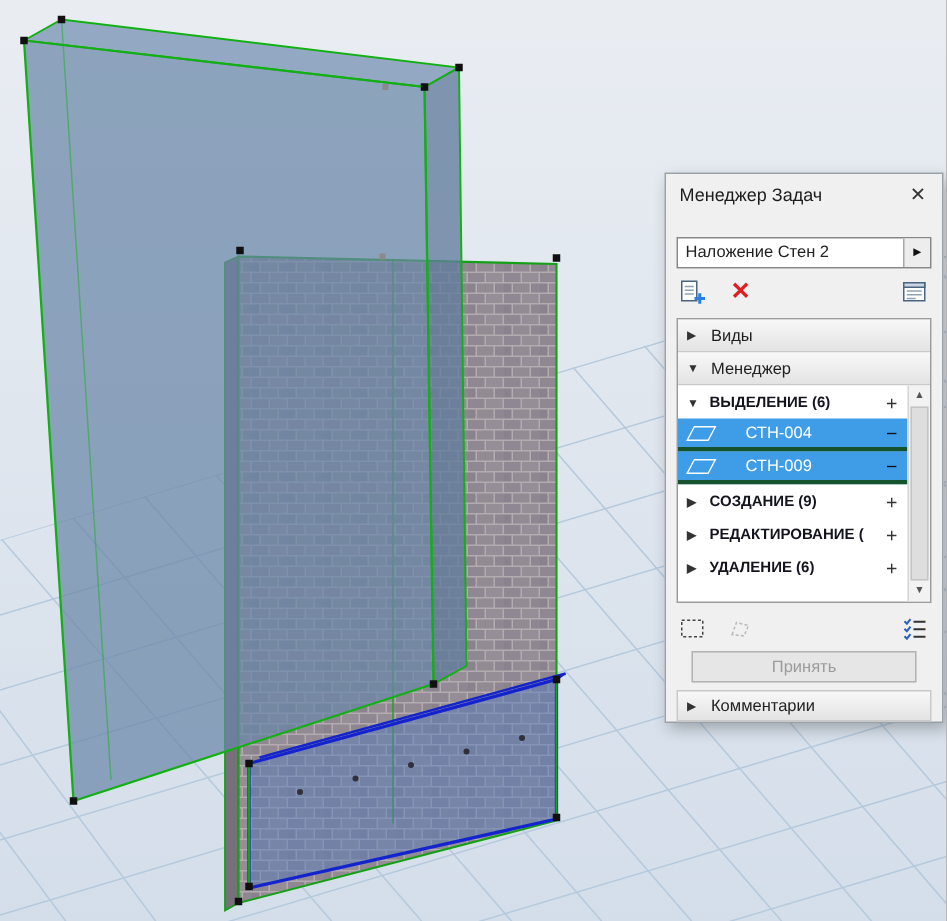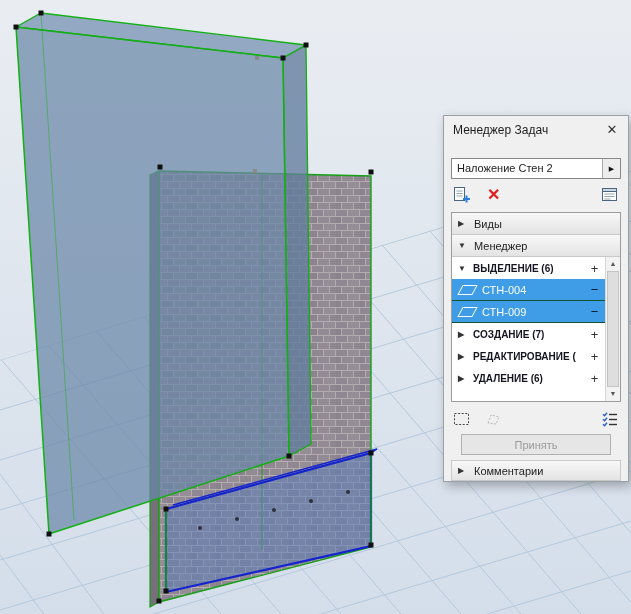--- a/index.html
+++ b/index.html
@@ -36,21 +36,21 @@
     border:1px solid #9c9c9c; box-sizing:border-box; overflow:hidden; }
   .sect-row { height:21px; border-bottom:1px solid #c9c9c9;
     background:linear-gradient(#f8f8f8,#e3e3e3); display:flex; align-items:center; padding:0 6px; gap:6px; cursor:pointer; }
   .arrow { font-size:8px; color:#333; width:10px; flex:0 0 auto; }
   .rows { position:absolute; left:0; top:44px; right:15px; bottom:0; }
   .grow { height:22px; display:flex; align-items:center; padding:0 3px 0 6px; gap:5px;
     font-weight:bold; font-size:10px; color:#14141e; background:#fff; cursor:pointer; }
   .grow .label { white-space:nowrap; overflow:hidden; }
   .plusbtn { margin-left:auto; width:15px; text-align:center; font-size:13px; font-weight:normal; color:#333; cursor:pointer; flex:0 0 auto; }
   .item { height:22px; background:#3e9de6; color:#fff; display:flex; align-items:center;
-    padding:0 3px 0 8px; gap:7px; border-bottom:1px solid #14532d; font-size:11px; cursor:pointer; box-sizing:border-box; }
+    padding:0 3px 0 8px; gap:22px; border-bottom:3px solid #14532d; font-size:11px; cursor:pointer; box-sizing:border-box; }
   .wall-glyph { width:13px; height:8px; border:1px solid #fff; transform:skewX(-28deg); flex:0 0 auto; }
   .minusbtn { margin-left:auto; width:15px; text-align:center; color:#14141e; font-size:13px; cursor:pointer; flex:0 0 auto; }
 
   .scrollbar { position:absolute; top:44px; right:0; width:15px; bottom:0; background:#f2f2f2; border-left:1px solid #d6d6d6; box-sizing:border-box; }
   .sb-up, .sb-down { position:absolute; left:0; right:0; height:14px; font-size:7px; line-height:14px; text-align:center; color:#555; cursor:pointer; }
   .sb-up { top:0; } .sb-down { bottom:0; }
   .sb-thumb { position:absolute; left:1px; right:1px; top:14px; bottom:14px; background:#dedede; border:1px solid #c4c4c4; box-sizing:border-box; cursor:grab; }
 
   .btoolbar { position:absolute; left:9px; right:9px; top:292px; height:24px; }
   .bt-marquee { position:absolute; left:0; top:3px; cursor:pointer; }
@@ -227,21 +227,21 @@
           <span class="minusbtn">−</span>
         </div>
         <div class="item">
           <span class="wall-glyph"></span>
           <span>СТН-009</span>
           <span class="minusbtn">−</span>
         </div>
 
         <div class="grow">
           <span class="arrow">▶</span>
-          <span class="label">СОЗДАНИЕ (7)</span>
+          <span class="label">СОЗДАНИЕ (9)</span>
           <span class="plusbtn">+</span>
         </div>
         <div class="grow">
           <span class="arrow">▶</span>
           <span class="label">РЕДАКТИРОВАНИЕ (</span>
           <span class="plusbtn">+</span>
         </div>
         <div class="grow">
           <span class="arrow">▶</span>
           <span class="label">УДАЛЕНИЕ (6)</span>

